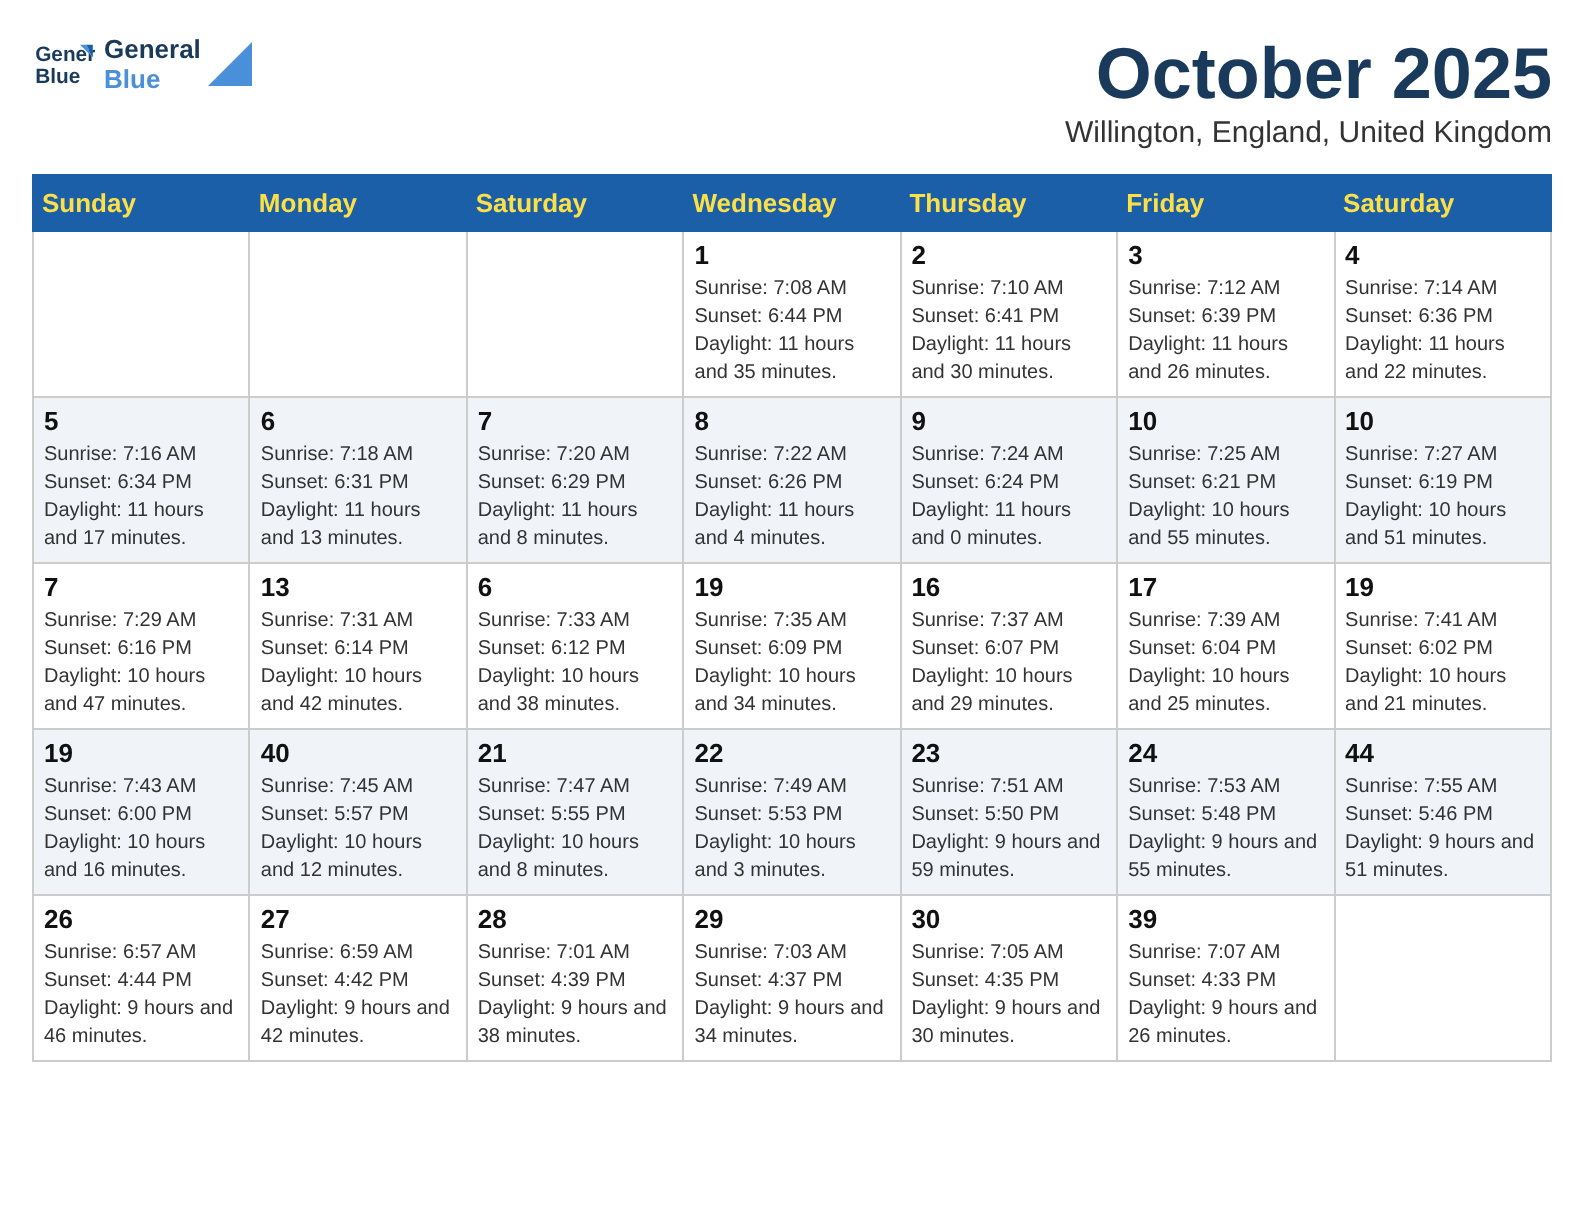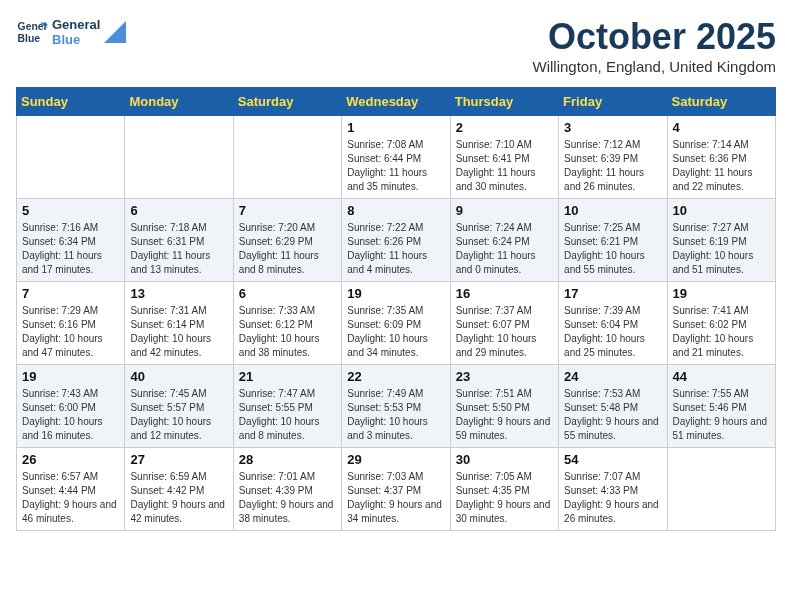--- a/index.html
+++ b/index.html
@@ -245,19 +245,19 @@
         </td>
         <td>
           <div class="day-number">29</div>
           <div class="day-info">Sunrise: 7:03 AM<br>Sunset: 4:37 PM<br>Daylight: 9 hours and 34 minutes.</div>
         </td>
         <td>
           <div class="day-number">30</div>
           <div class="day-info">Sunrise: 7:05 AM<br>Sunset: 4:35 PM<br>Daylight: 9 hours and 30 minutes.</div>
         </td>
         <td>
-          <div class="day-number">54</div>
+          <div class="day-number">39</div>
           <div class="day-info">Sunrise: 7:07 AM<br>Sunset: 4:33 PM<br>Daylight: 9 hours and 26 minutes.</div>
         </td>
         <td class="empty-cell"></td>
       </tr>
     </tbody>
 </table>
 
 </body></html>

